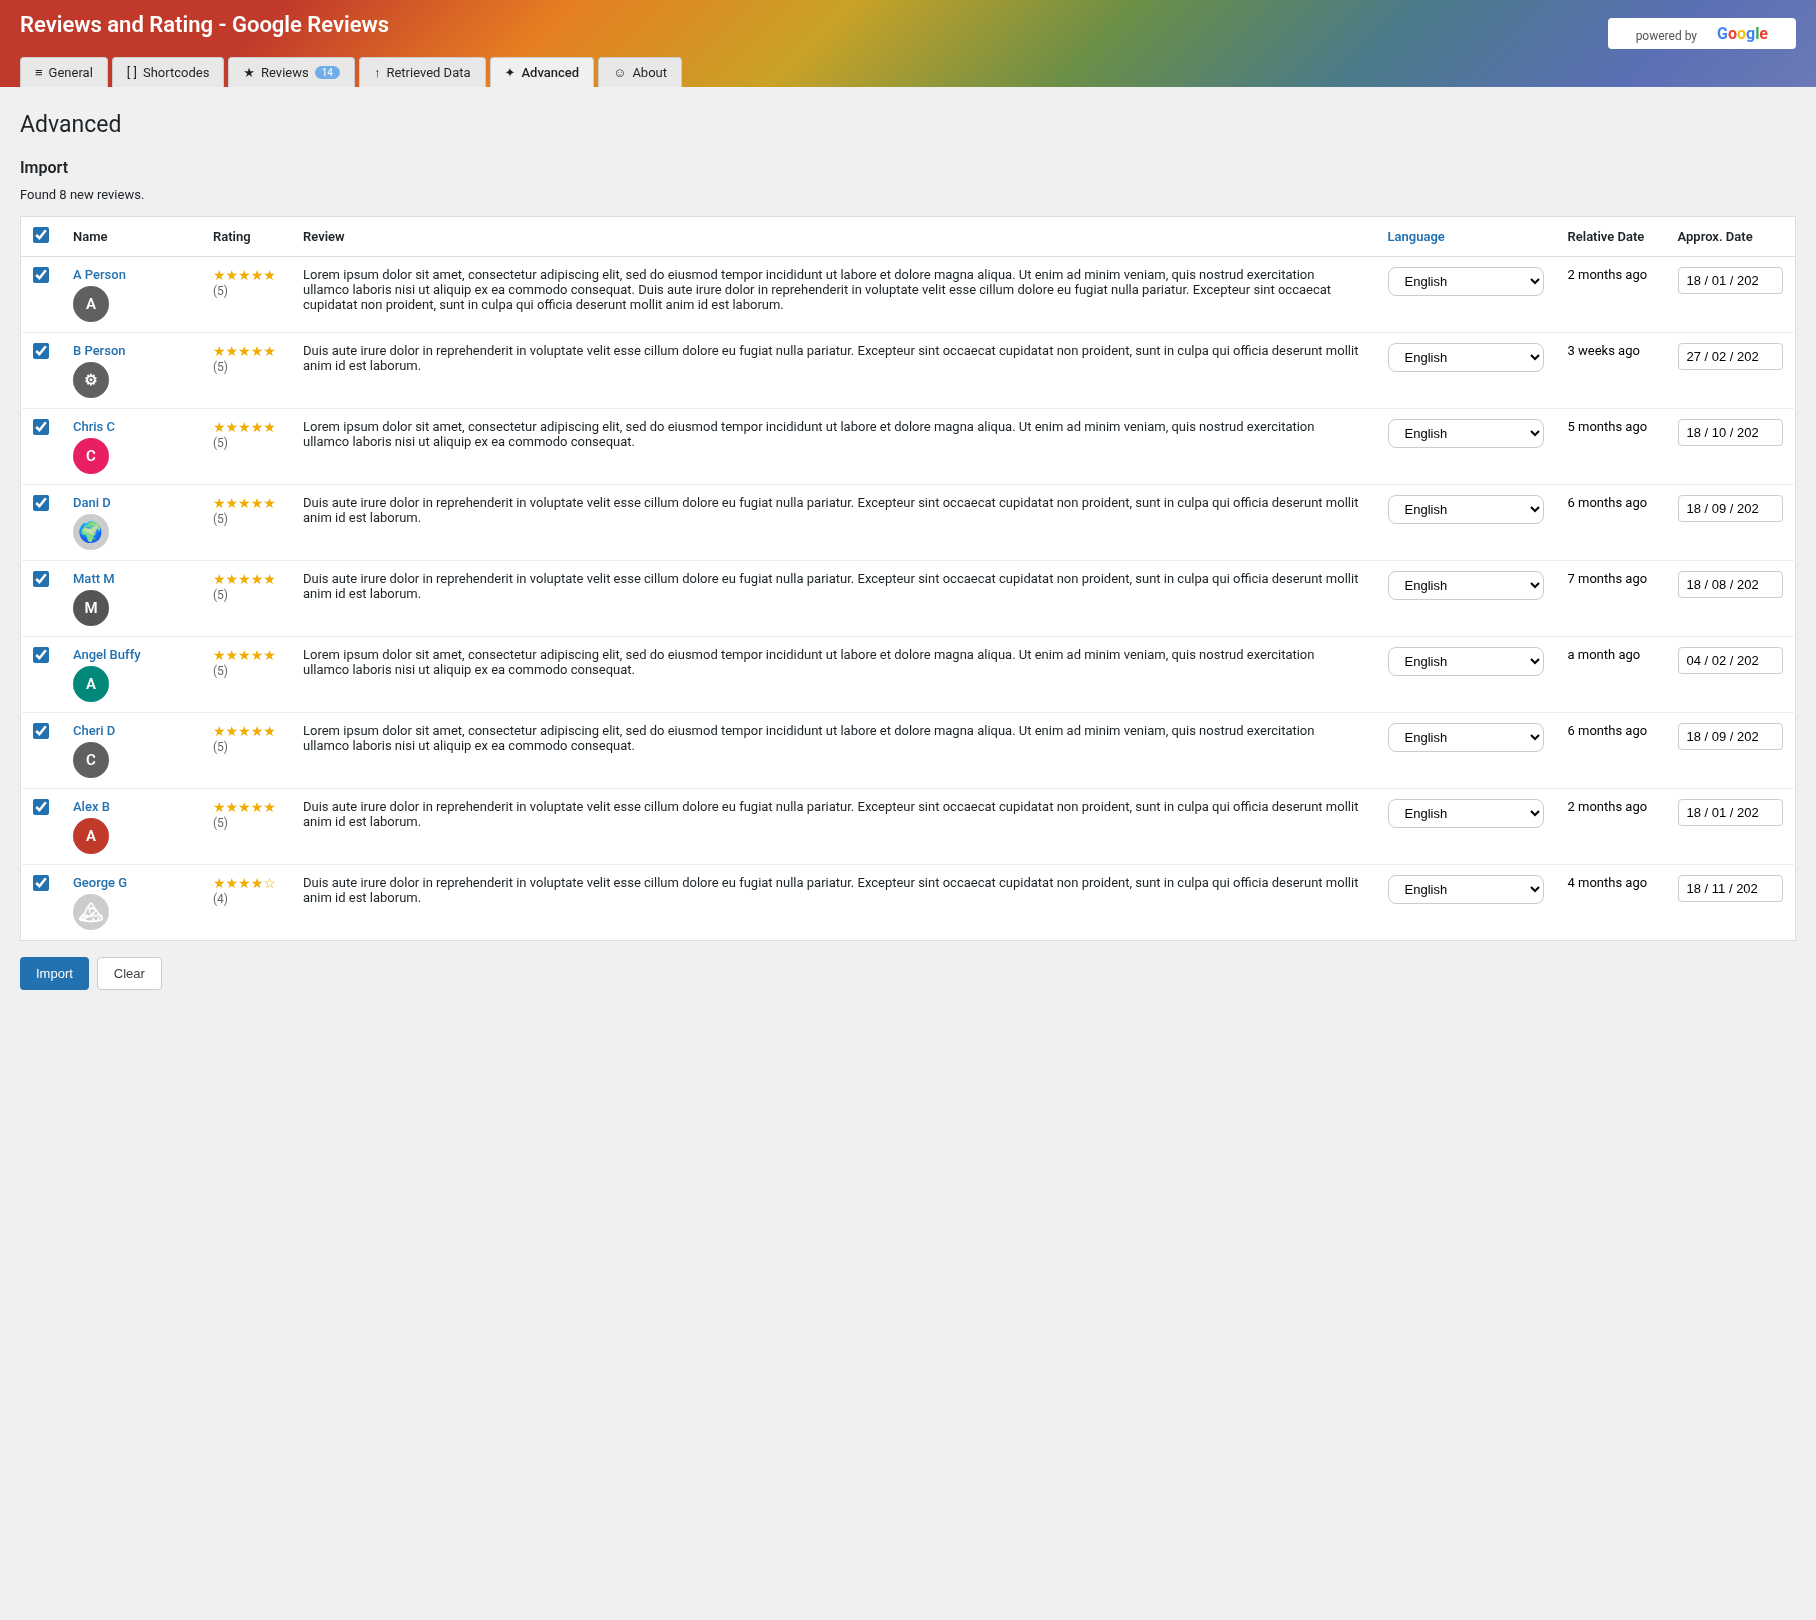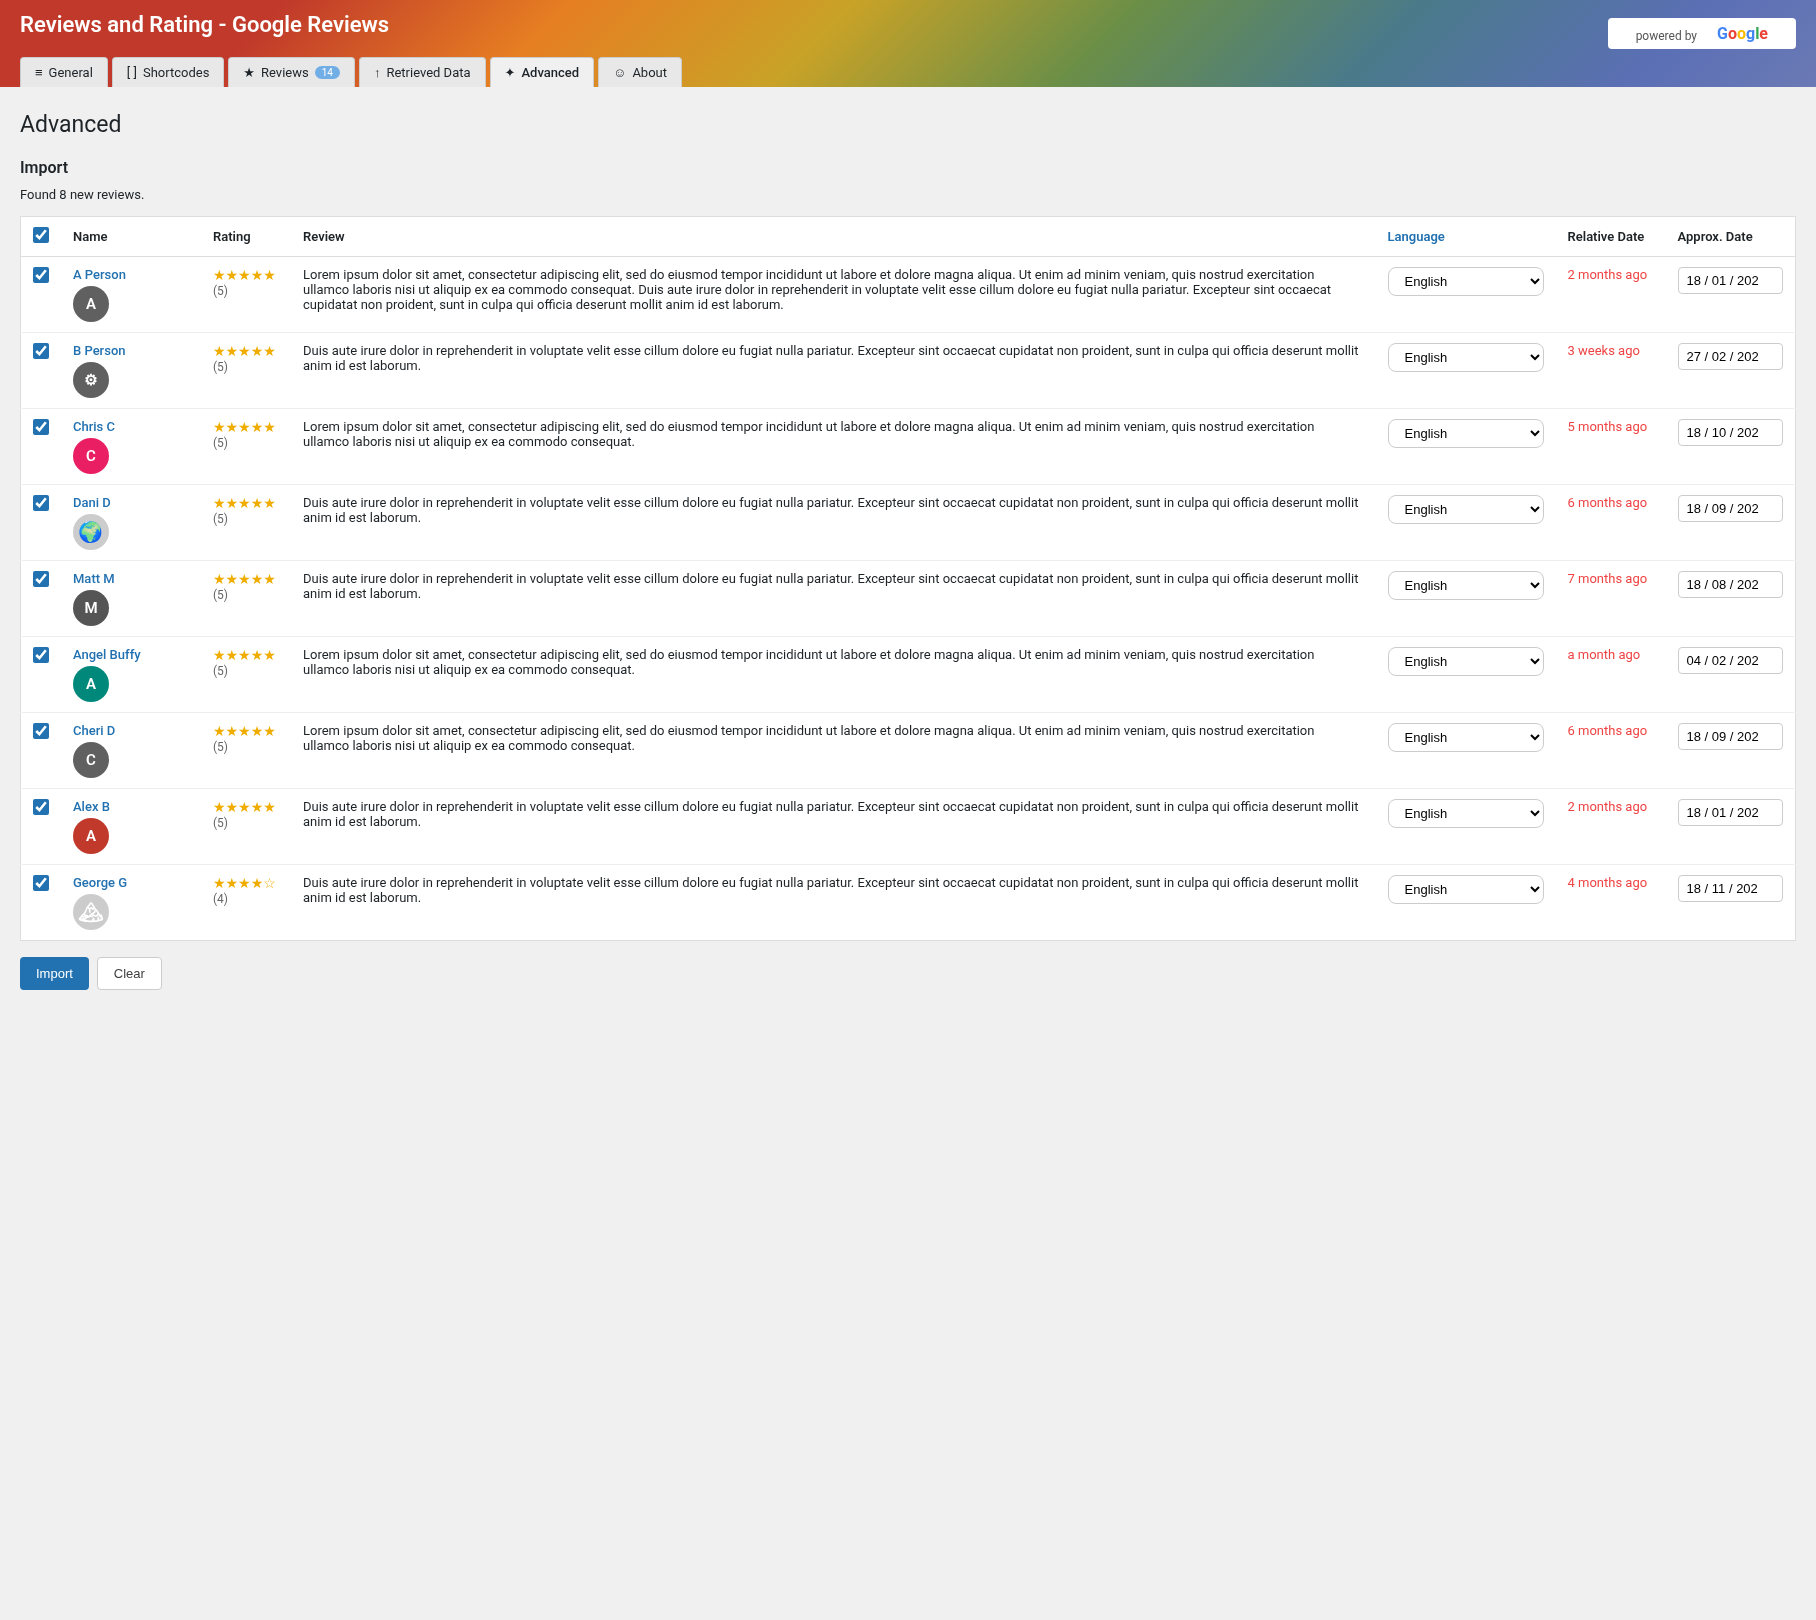--- a/index.html
+++ b/index.html
@@ -172,21 +172,21 @@
     .date-input {
       width: 100%;
       padding: 5px 8px;
       border: 1px solid #ccc;
       border-radius: 4px;
       font-size: 13px;
     }
 
     .relative-date {
       font-size: 13px;
-      color: #ef4444;
+      color: #000000;
       white-space: nowrap;
     }
 
     
     .buttons-row {
       display: flex;
       gap: 8px;
       margin-top: 16px;
     }
     .btn-import {

